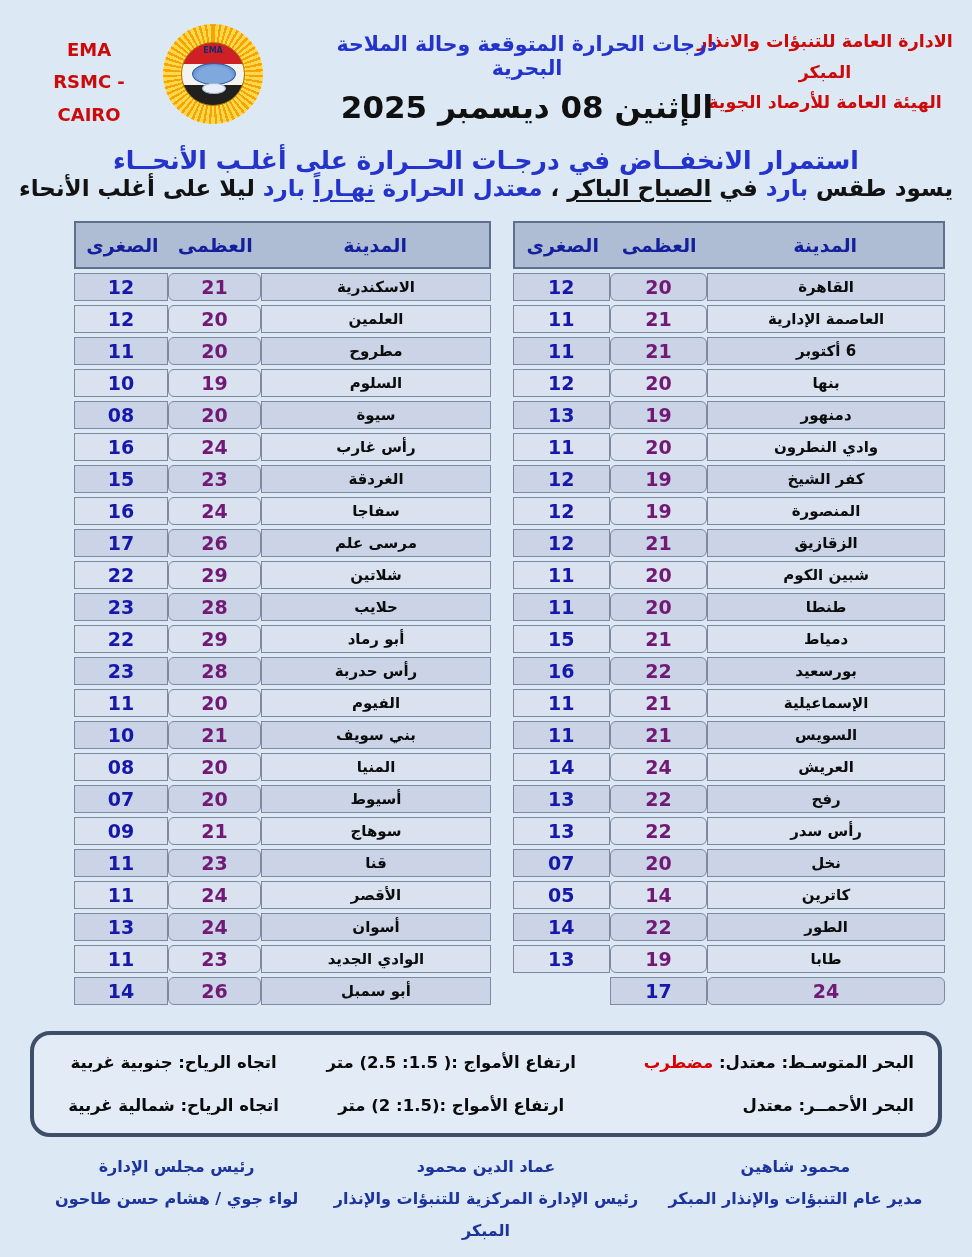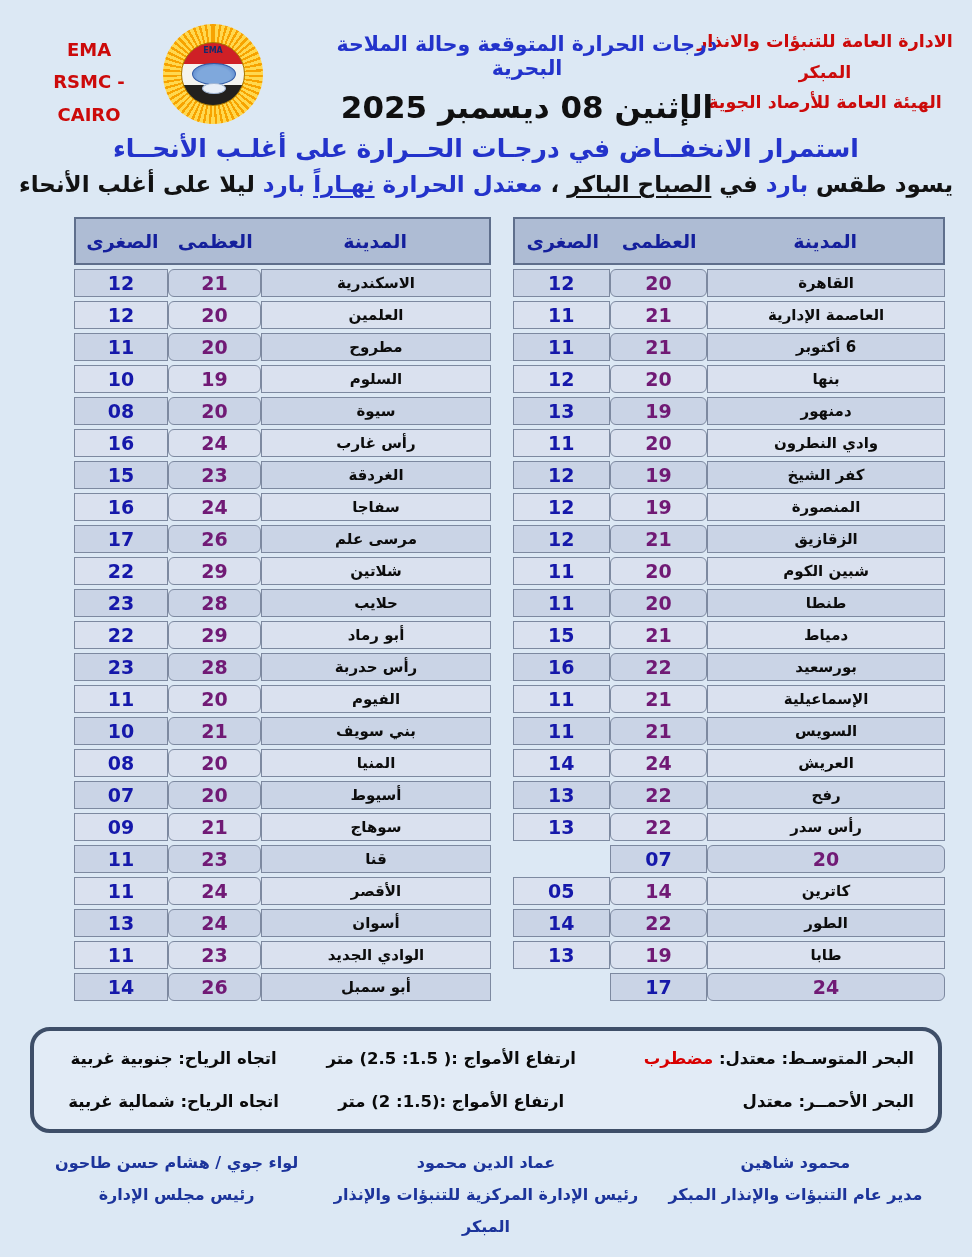--- a/index.html
+++ b/index.html
@@ -43,24 +43,24 @@
     position:absolute; top:20px; left:10px; width:44px; height:22px;
     background:radial-gradient(ellipse at 50% 60%, #7fa8dc 0 55%, #3f6fc1 100%);
     border-radius:50%; border:1px solid #2f59a5;
   }
   .cloud2 {
     position:absolute; top:40px; left:20px; width:24px; height:11px;
     background:#e8eef7; border-radius:50%; border:1px solid #9fb4d2;
   }
   
   .headline1 {
-    text-align:center; color:#2333cb; font-weight:bold; font-size:25px; margin-top:4px;
+    text-align:center; color:#2333cb; font-weight:bold; font-size:25px; margin-top:16px;
   }
   .headline2 {
-    text-align:center; color:#121212; font-weight:bold; font-size:23px; margin-top:8px;
+    text-align:center; color:#121212; font-weight:bold; font-size:23px; 
     white-space:pre-wrap;
   }
   .headline2 .blue { color:#2333cb; }
   .headline2 .ul { text-decoration:underline; text-underline-offset:4px; }
   
   .tables {
     display:flex; justify-content:space-between; padding:20px 27px 0 74px; gap:22px;
   }
   .ttable { display:block; }
   .ttable.t-right { width:433px; }
@@ -229,20 +229,21 @@
             <div class="cell city">رفح</div>
             <div class="cell max">22</div>
             <div class="cell min">13</div>
           </div>
           <div class="trow even">
             <div class="cell city">رأس سدر</div>
             <div class="cell max">22</div>
             <div class="cell min">13</div>
           </div>
           <div class="trow odd">
+            <div class="cell city">نخل</div>
             <div class="cell max">20</div>
             <div class="cell min">07</div>
           </div>
           <div class="trow even">
             <div class="cell city">كاترين</div>
             <div class="cell max">14</div>
             <div class="cell min">05</div>
           </div>
           <div class="trow odd">
             <div class="cell city">الطور</div>
@@ -402,18 +403,18 @@
   <footer class="sigs">
     <div class="sig s-right">
       <div>محمود شاهين</div>
       <div>مدير عام التنبؤات والإنذار المبكر</div>
     </div>
     <div class="sig s-center">
       <div>عماد الدين محمود</div>
       <div>رئيس الإدارة المركزية للتنبؤات والإنذار المبكر</div>
     </div>
     <div class="sig s-left">
+      <div>رئيس مجلس الإدارة</div>
       <div>لواء جوي / هشام حسن طاحون</div>
-      <div>رئيس مجلس الإدارة</div>
     </div>
   </footer>
 
 </div>
 
 </body></html>

